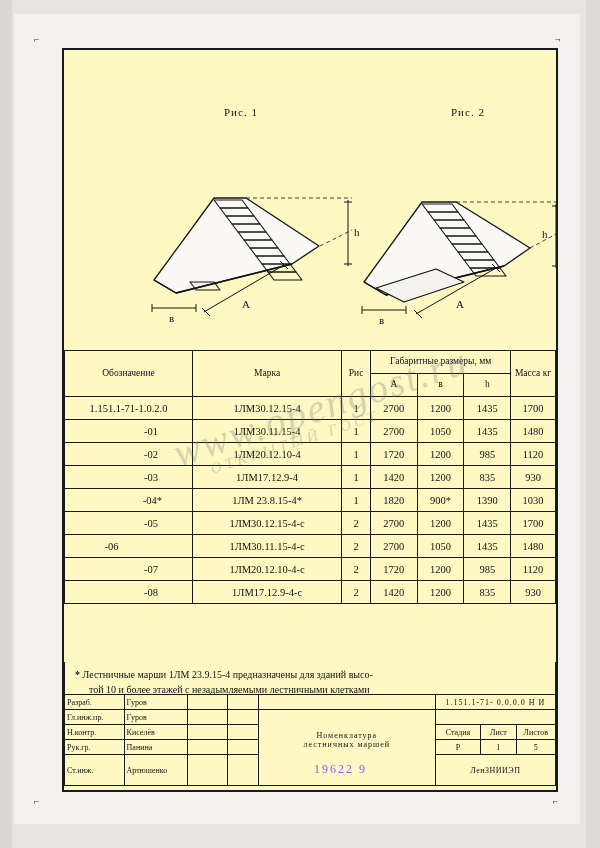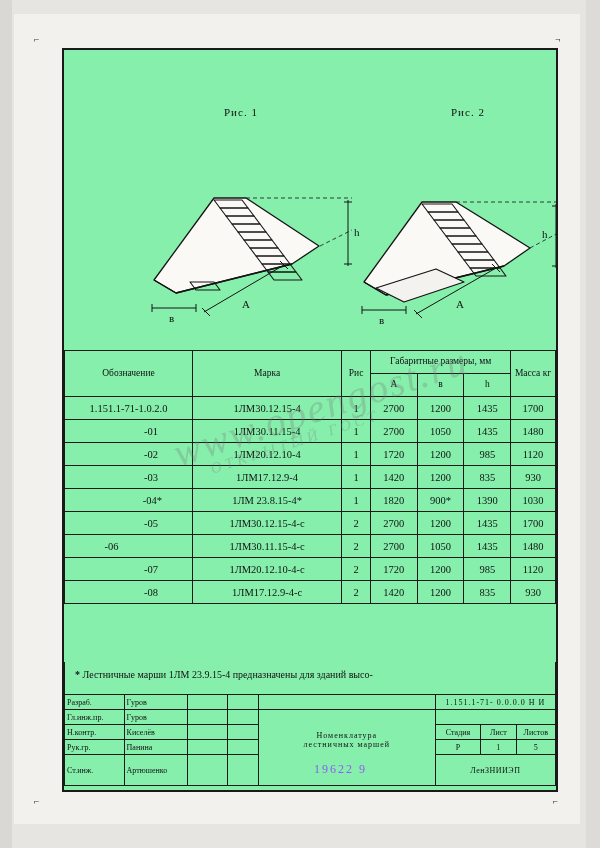--- a/index.html
+++ b/index.html
@@ -18,21 +18,21 @@
      linear-gradient(90deg,#d8d7d3 0 12px,transparent 12px),
      linear-gradient(-90deg,#dcdbd7 0 14px,transparent 14px);
      opacity:.9;}
   .sheet{
     position:absolute;left:14px;top:14px;width:566px;height:810px;
     background:#f2f1ee;
   }
   .frame{
     position:absolute;left:48px;top:34px;width:492px;height:740px;
     border:2px solid #1a1a1a;
-    background:#86efac;
+    background:#fef9c3;
   }
   
   .mark{position:absolute;font-size:9px;color:#3a3a3a;font-family:"Liberation Sans",sans-serif;}
   .mark.tl{left:20px;top:20px;}
   .mark.tr{right:20px;top:20px;transform:scaleX(-1);}
   .mark.bl{left:20px;bottom:18px;}
   .mark.br{right:22px;bottom:18px;}
 
   
   .figures{position:absolute;left:0;top:0;width:100%;height:290px;}
@@ -289,20 +289,21 @@
             <td>1200</td>
             <td>835</td>
             <td>930</td>
           </tr>
         </tbody>
       </table>
 
       <div class="note">
         <span class="star">*</span>
         <span>Лестничные марши 1ЛМ 23.9.15-4  предназначены для зданий высо-</span><br>
+        <span style="margin-left:14px;display:inline-block">той 10 и более  этажей с незадымляемыми  лестничными клетками</span>
       </div>
 
       <div class="stamp">
         <table>
           <tbody>
               <tr>
             <td class="sig-col">Разраб.</td>
             <td class="name-col">Гуров</td>
             <td class="sgn-col"></td>
             <td class="dt-col"></td>

